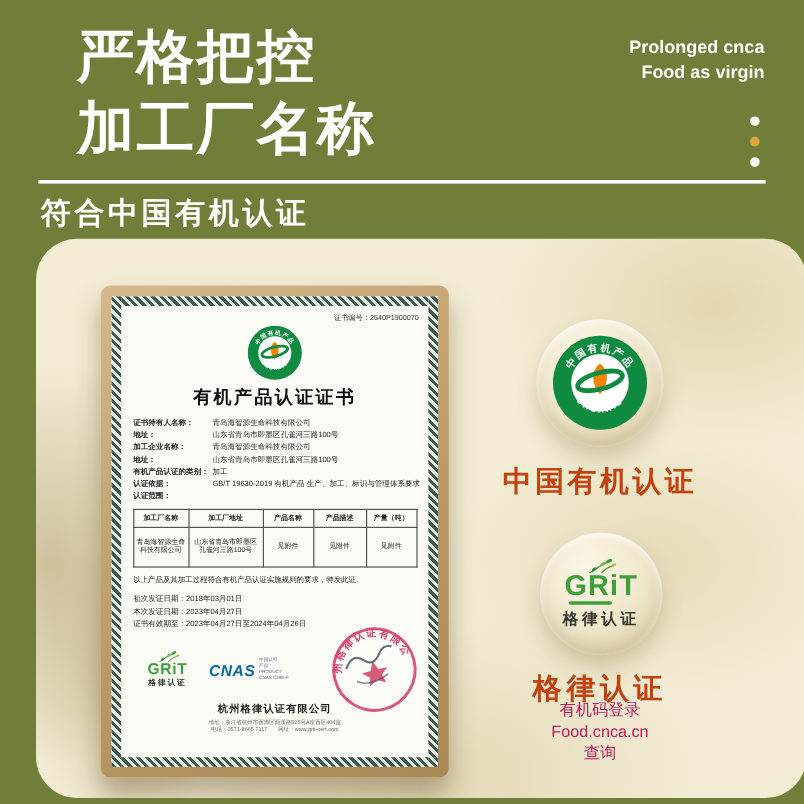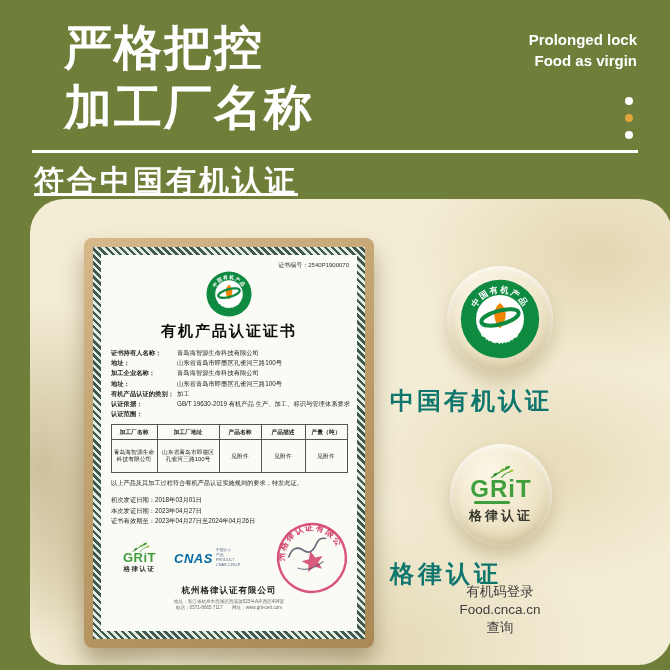--- a/index.html
+++ b/index.html
@@ -7,22 +7,22 @@
          font-family:"Liberation Sans","DejaVu Sans",sans-serif;}
 
   
   .main-title{position:absolute;left:33px;top:18px;color:#fff;font-weight:900;
               font-size:48px;line-height:60px;letter-spacing:2px;margin-left:31px;}
   .en-tag{position:absolute;right:33px;top:29px;text-align:right;color:#fff;
           font-size:15px;font-weight:700;line-height:21px;}
   .dots{position:absolute;right:37px;top:97px;display:flex;flex-direction:column;gap:9px;align-items:center;}
   .dot{width:8px;height:8px;border-radius:50%;background:#fff;}
   .divider{position:absolute;left:32px;right:32px;top:150px;height:3px;background:#fff;}
-  .subtitle{position:absolute;left:34px;top:161px;color:#fff;font-size:30px;
-            font-weight:700;letter-spacing:3px;text-decoration:underline;}
+  .subtitle{position:absolute;left:34px;top:161px;color:#fff;font-size:25px;
+            font-weight:700;letter-spacing:3px;}
 
   
   .card{position:absolute;left:30px;top:199px;width:610px;height:466px;border-radius:34px;
         background:#f3edd5;overflow:hidden;padding-left:32px;}
   .card-texture{position:absolute;inset:0;pointer-events:none;background:
     radial-gradient(180px 260px at 2% 58%, rgba(153,130,78,.42), transparent 65%),
     radial-gradient(120px 180px at 11% 80%, rgba(170,148,92,.32), transparent 70%),
     radial-gradient(260px 170px at 88% 12%, rgba(214,196,148,.55), transparent 70%),
     radial-gradient(240px 160px at 80% 58%, rgba(214,196,150,.45), transparent 72%),
     radial-gradient(300px 200px at 55% 96%, rgba(206,188,140,.40), transparent 70%);}
@@ -65,25 +65,25 @@
   .badge{position:absolute;border-radius:50%;display:flex;align-items:center;justify-content:center;
          background:radial-gradient(circle at 38% 28%, #fbf6e6, #f0e7cb 50%, #e4d8b6 80%, #d9cba6);
          box-shadow:0 10px 16px rgba(140,115,65,.30),
                     inset 0 3px 7px rgba(255,255,255,.85),
                     inset 0 -6px 12px rgba(150,128,80,.30);}
   .badge-organic{left:417px;top:67px;width:106px;height:106px;}
   .badge-grit{left:420px;top:245px;width:102px;height:102px;flex-direction:column;}
   .bgrit-word{font-size:24px;font-weight:900;color:#3f9f3c;letter-spacing:1px;line-height:22px;}
   .bgrit-underline{width:36px;height:3px;border-radius:2px;background:#3f9f3c;margin:1px 18px 0 0;}
   .bgrit-label{font-size:13px;font-weight:700;color:#35352c;letter-spacing:3px;margin-top:3px;}
-  .side-label{position:absolute;left:360px;width:220px;color:#0f766e;font-weight:700;}
+  .side-label{position:absolute;left:360px;width:220px;text-align:center;color:#c2410c;font-weight:700;}
   .label-organic{top:186px;font-size:24px;letter-spacing:3px;}
   .label-grit{top:359px;font-size:24px;letter-spacing:4px;}
   .query{position:absolute;left:360px;top:384px;width:220px;text-align:center;
-         color:#404040;font-size:13.5px;line-height:18px;}
+         color:#be185d;font-size:13.5px;line-height:18px;}
 </style>
 </head>
 <body>
 
 <svg width="0" height="0" style="position:absolute" aria-hidden="true">
   <defs>
     <symbol id="organic-logo" viewBox="0 0 100 100">
       <circle cx="50" cy="50" r="49" fill="#0f8a41"></circle>
       <circle cx="50" cy="50" r="30" fill="#ffffff"></circle>
       <path d="M50 30 C59 37 60 50 50 62 C40 50 41 37 50 30 Z" fill="#f08300"></path>
@@ -108,21 +108,21 @@
   </defs>
 </svg>
 
 <div class="stage">
 
   <div class="main-title">
     <div>严格把控</div>
     <div>加工厂名称</div>
   </div>
   <div class="en-tag">
-    <div>Prolonged lock</div>
+    <div>Prolonged cnca</div>
     <div>Food as virgin</div>
   </div>
   <div class="dots">
     <span class="dot" style="background: rgb(255, 255, 255);"></span>
     <span class="dot" style="background: rgb(223, 165, 59);"></span>
     <span class="dot" style="background: rgb(255, 255, 255);"></span>
   </div>
   <div class="divider"></div>
   <div class="subtitle">符合中国有机认证</div>
 

